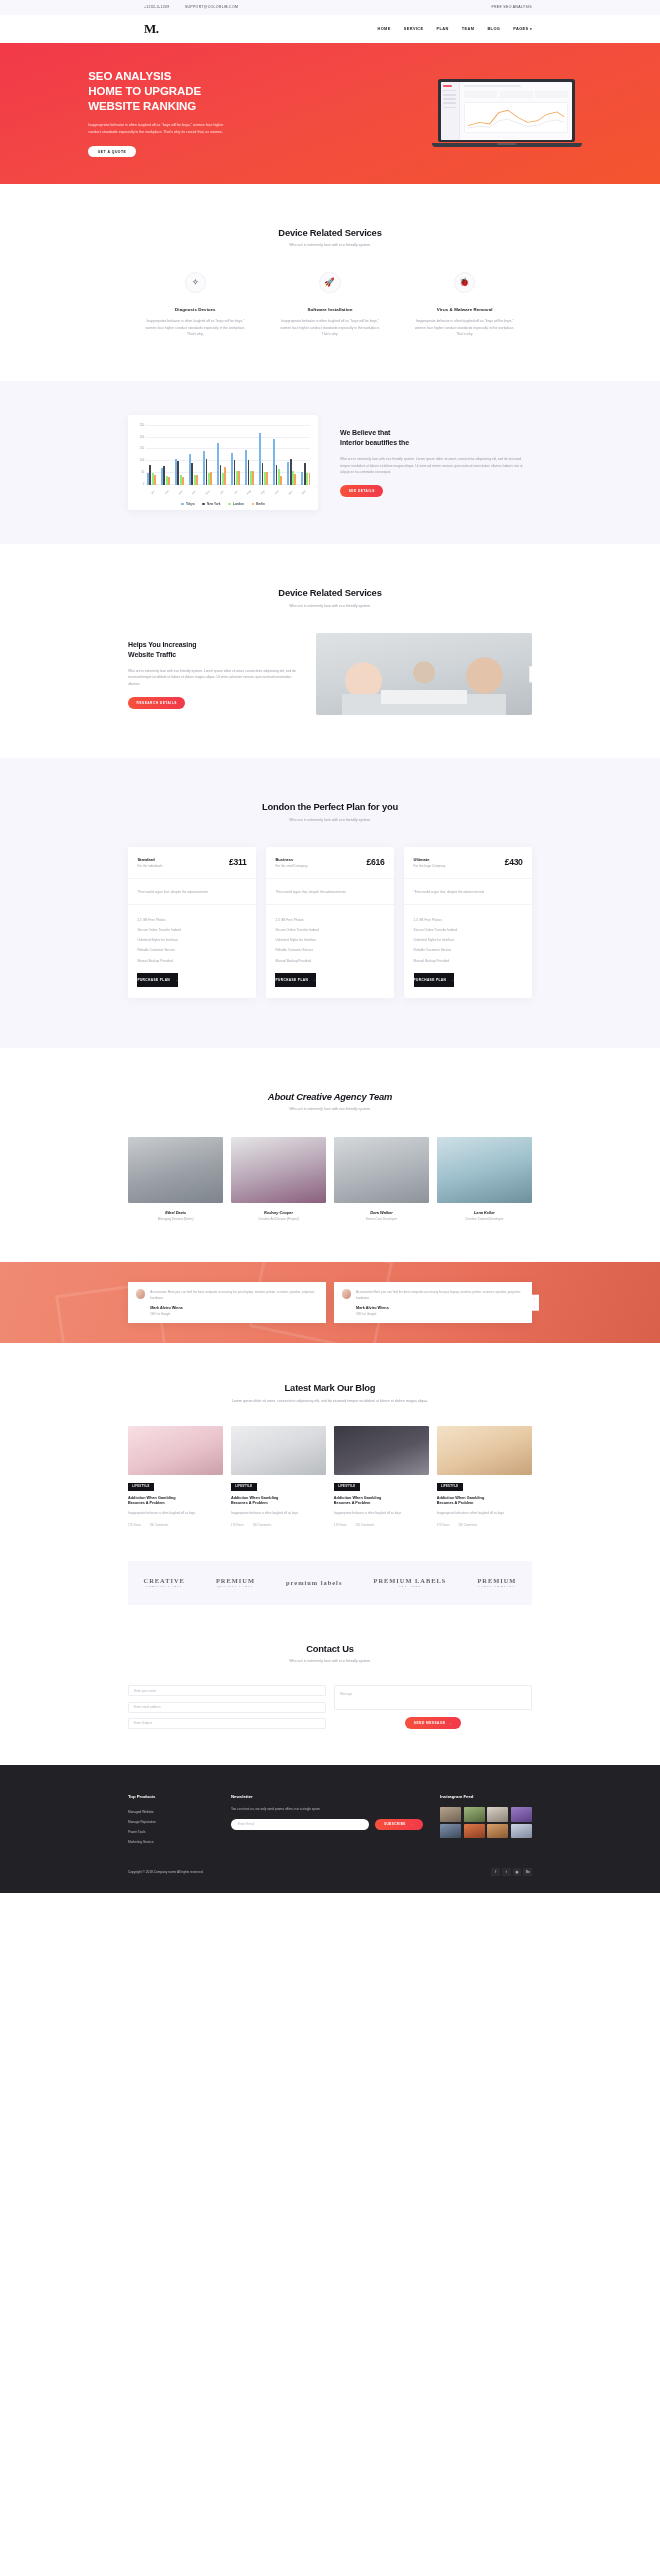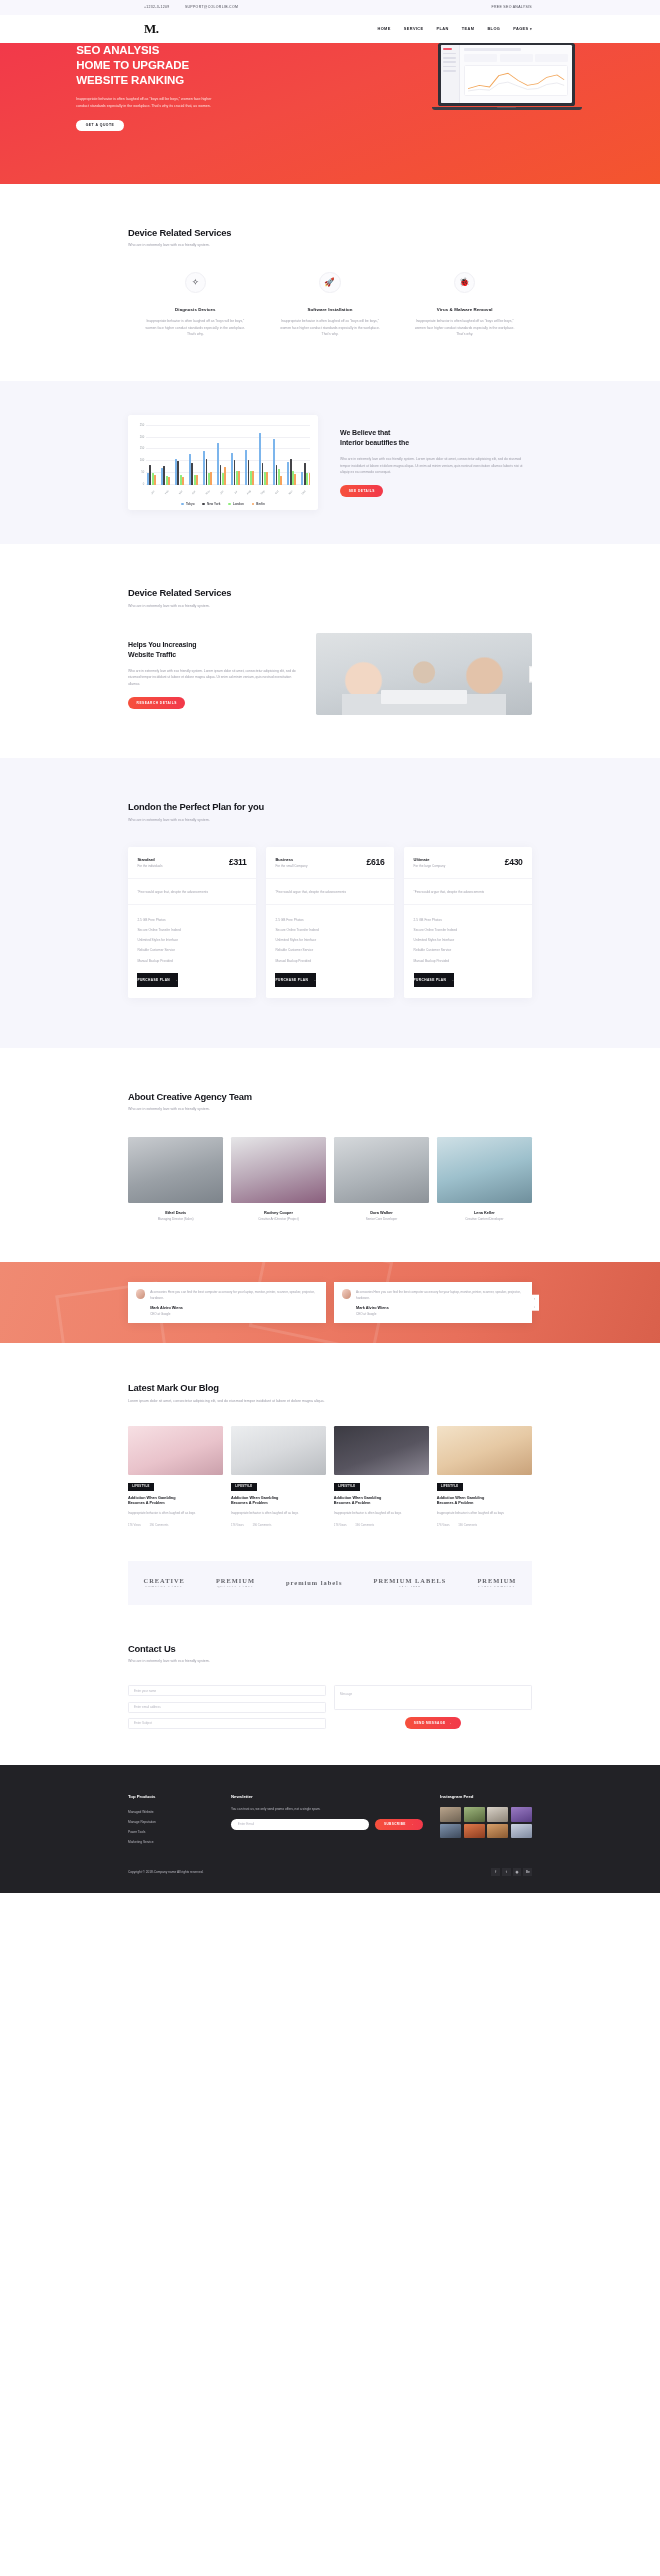--- a/index.html
+++ b/index.html
@@ -18,21 +18,21 @@
 
   
   .nav{height:28px;background:#fff;display:flex;align-items:center;border-bottom:0;}
   .logo{margin-left:144px;font-family:"Liberation Serif",serif;font-weight:bold;font-size:13px;letter-spacing:-0.4px;color:#111;line-height:1;}
   .nav-links{margin-left:auto;margin-right:128px;display:flex;gap:13px;align-items:center;}
   .nav-links a{font-size:3.9px;letter-spacing:0.4px;font-weight:bold;color:#1b1b22;text-decoration:none;}
   .caret{font-size:3.4px;margin-left:1.3px;}
 
   
   .hero{height:141px;background:linear-gradient(160deg,#f2394a 0%,#f24a42 45%,#f4552e 100%);position:relative;overflow:hidden;}
-  .hero-inner{display:flex;align-items:flex-start;height:100%;padding:0 72px;}
+  .hero-inner{display:flex;align-items:center;height:100%;padding:0 72px;margin-left:12px;}
   .hero-copy{width:184px;padding-left:4.3px;}
   .hero-h1{color:#fff;font-size:11.5px;font-weight:bold;line-height:1.33;letter-spacing:-0.1px;}
   .hero-sub{color:#ffe2de;font-size:3.6px;line-height:1.85;margin-top:7.7px;width:137px;}
   .btn-white{display:inline-flex;align-items:center;justify-content:center;margin-top:10.3px;background:#fff;color:#1b1b22;font-size:3.4px;font-weight:bold;letter-spacing:0.5px;border-radius:17px;padding:3.8px 9.4px;border:none;cursor:pointer;}
   .hero-visual{margin-left:auto;position:relative;width:150px;}
   .laptop{position:relative;width:137px;}
   .laptop-screen{background:#2e3038;border-radius:2.6px;padding:2.6px;}
   .laptop-inner{background:#fbfbfd;border-radius:1.3px;height:58px;display:flex;overflow:hidden;}
   .lp-side{width:19px;background:#f3f3f7;border-right:0.9px solid #e8e8ef;padding:3.4px 2.6px;}
   .lp-side .sl{height:1.7px;background:#dedee8;border-radius:0.9px;margin-bottom:2.6px;}
@@ -40,21 +40,21 @@
   .lp-main{flex:1;padding:3.4px 4.3px;}
   .lp-bar{height:2.1px;background:#e9e9f1;border-radius:0.9px;margin-bottom:3.4px;width:55%;}
   .lp-cards{display:flex;gap:2.6px;margin-bottom:3.4px;}
   .lp-card{flex:1;height:7.7px;background:#f4f4f9;border-radius:1.3px;}
   .lp-chart{height:31px;position:relative;background:#fff;border:0.9px solid #f0f0f5;border-radius:1.7px;}
   .laptop-base{height:3.4px;background:#3a3c45;border-radius:0 0 3.4px 3.4px;width:150px;margin-left:-6.4px;}
   .laptop-base:after{content:"";display:block;width:19px;height:1.2px;background:#55575f;border-radius:0.9px;margin:0.9px auto;}
 
   
   .sec{padding:0 128px;}
-  .sec-head{text-align:left;}
+  .sec-head{text-align:center;}
   .sec-title{font-size:9.4px;font-weight:bold;letter-spacing:-0.2px;color:#16171d;}
   .sec-sub{font-size:3.6px;color:#9a9aa6;margin-top:4.7px;line-height:1.8;}
 
   
   .services{padding-top:43px;padding-bottom:43px;background:#fff;}
   .svc-grid{display:flex;margin-top:23px;}
   .svc{flex:1;text-align:center;padding:0 13.7px;}
   .svc-ic{width:21.4px;height:21.4px;border-radius:50%;background:#fbfbfd;border:0.9px solid #f0f0f4;margin:0 auto 13.7px;display:flex;align-items:center;justify-content:center;font-size:8.6px;color:#1b1b22;}
   .svc-t{font-size:4.4px;font-weight:bold;color:#16171d;letter-spacing:0.1px;}
   .svc-p{font-size:3.4px;color:#a0a0ab;line-height:2;margin-top:6px;}
@@ -101,21 +101,21 @@
   .pr-top{display:flex;align-items:center;padding:9.4px 9.4px 10.3px;border-bottom:0.9px solid #f3f3f7;}
   .pr-name{font-size:4px;font-weight:bold;color:#16171d;}
   .pr-for{font-size:3.1px;color:#a3a3ae;margin-top:2.1px;}
   .pr-price{margin-left:auto;font-size:8.6px;font-weight:bold;color:#16171d;letter-spacing:-0.3px;}
   .pr-desc{padding:9.4px;font-size:3.2px;color:#a3a3ae;line-height:1.95;border-bottom:0.9px solid #f3f3f7;min-height:24px;}
   .pr-feats{padding:9.4px 9.4px 0;}
   .pr-feats li{list-style:none;font-size:3.2px;color:#a3a3ae;padding:3.1px 0;}
   .btn-dark{display:flex;align-items:center;justify-content:center;gap:4.3px;margin:7.7px 9.4px 11px;background:#111217;color:#fff;font-size:3.2px;font-weight:bold;letter-spacing:0.4px;padding:4.7px 0;border:none;cursor:pointer;}
 
   
-  .team{padding:43px 128px 41px;background:#fff;}
+  .team{padding:43px 128px 41px;background:#fff;font-style:italic;}
   .tm-grid{display:flex;gap:7.7px;margin-top:24px;}
   .tm{flex:1;text-align:center;}
   .tm-ph{height:66px;border-radius:1.3px;}
   .tm-n{font-size:3.9px;font-weight:bold;margin-top:6.8px;color:#16171d;}
   .tm-r{font-size:3.1px;color:#a3a3ae;margin-top:2.6px;}
 
   
   .testi{height:81px;position:relative;display:flex;align-items:center;overflow:hidden;
     background:linear-gradient(110deg,#f08a72 0%,#ee7f68 35%,#e8705b 70%,#d9604b 100%);}
   .testi .tb-shape{position:absolute;border:3.4px solid rgba(255,255,255,.12);}

